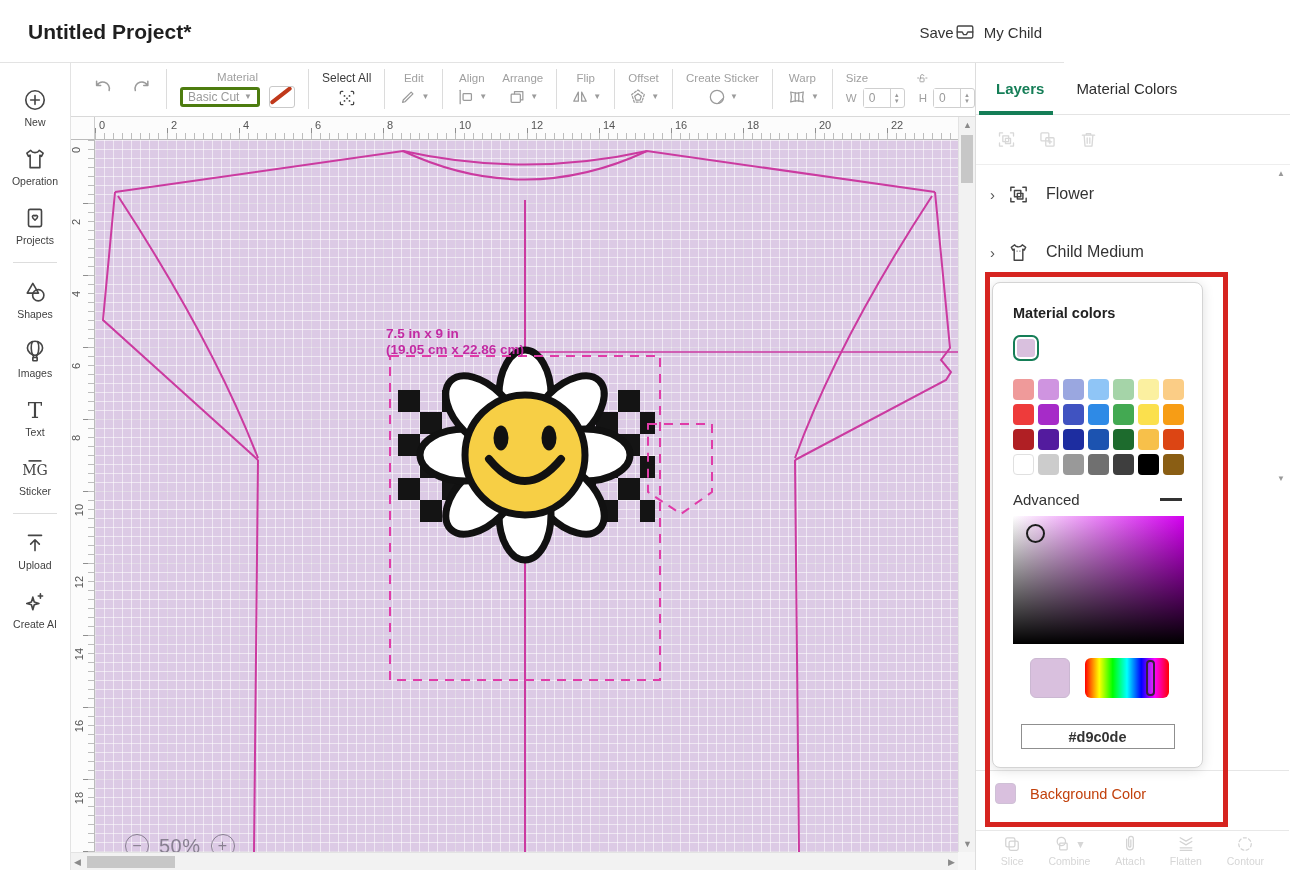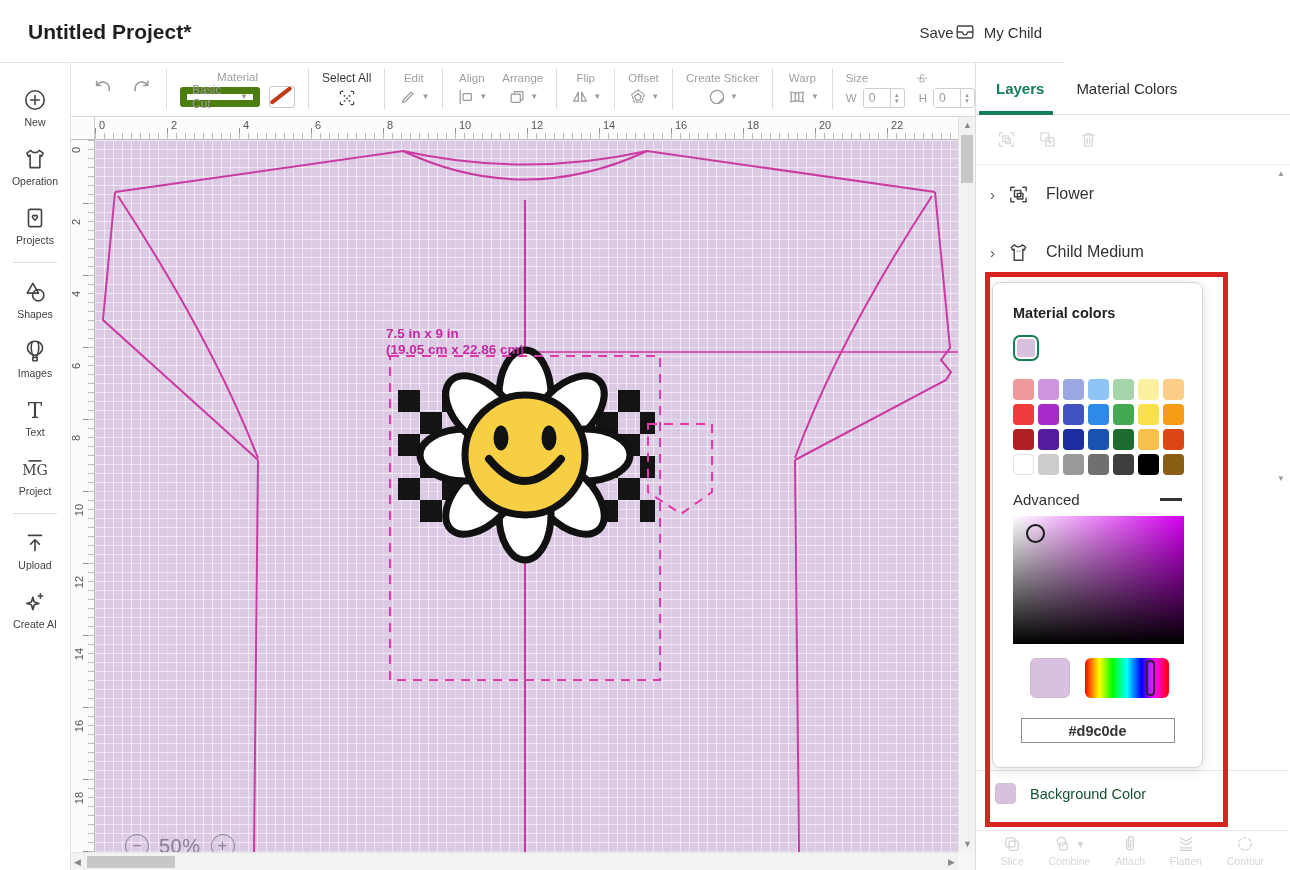--- a/index.html
+++ b/index.html
@@ -29,21 +29,21 @@
 
   
   .toolbar { position:absolute; left:71px; top:62px; width:904px; height:55px; background:#fff;
     border-bottom:1px solid #d9d9d9; display:flex; align-items:center; padding-left:20px; z-index:4; }
   .tb-div { width:1px; height:40px; background:#dcdcdc; margin:0 13px; flex:0 0 auto; }
   .tb-group { display:flex; flex-direction:column; align-items:center; gap:3px; }
   .tb-label { font-size:11.5px; color:#a0a0a0; white-space:nowrap; }
   .tb-label.dark { color:#3d3d3d; font-size:12px; }
   .tb-iconrow { display:flex; align-items:center; gap:3px; }
   .caret { font-size:8px; color:#9b9b9b; }
-  .op-select { width:80px; height:20px; border:7px solid #4d7c0f; border-radius:3px; display:flex;
+  .op-select { width:80px; height:20px; border:3px solid #4d7c0f; border-radius:3px; display:flex;
     align-items:center; padding:0 5px; font-size:12px; color:#9a9a9a; gap:4px; }
   .op-select .val { flex:1; }
   .pen-swatch { width:26px; height:22px; border:1px solid #c9c9c9; border-radius:3px; margin-left:6px;
     position:relative; overflow:hidden; }
   .pen-swatch::after { content:""; position:absolute; left:2px; bottom:2px; width:26px; height:4px;
     background:var(--pen-red); transform:rotate(-38deg); transform-origin:left bottom; border-radius:2px; }
   .size-field { width:42px; height:20px; border:1px solid #cfcfcf; border-radius:3px; display:flex; align-items:stretch; }
   .size-field input { width:26px; border:none; outline:none; font-size:12px; color:#9a9a9a; padding-left:5px;
     font-family:"Liberation Sans",sans-serif; }
   .stepper { width:13px; border-left:1px solid #cfcfcf; display:flex; flex-direction:column;
@@ -127,28 +127,28 @@
     background:linear-gradient(to bottom,rgba(0,0,0,0),#000),linear-gradient(to right,#fff,#d400f0); }
   .grad-cursor { position:absolute; left:13px; top:8px; width:19px; height:19px; border:2.6px solid #1c1c1c;
     border-radius:50%; }
   .cur-row { display:flex; align-items:center; margin-top:14px; padding-left:17px; gap:15px; }
   .cur-swatch { width:40px; height:40px; border-radius:6px; background:var(--material-color);
     border:1px solid #cbb8d2; cursor:pointer; }
   .hue-slider { position:relative; width:84px; height:40px; border-radius:6px; cursor:pointer;
     background:linear-gradient(to right,#f00 0%,#ff0 17%,#0f0 33%,#0ff 50%,#00f 67%,#f0f 83%,#f00 100%); }
   .hue-handle { position:absolute; left:61px; top:2px; width:9px; height:36px; border:2.6px solid #35203c;
     border-radius:4px; background:rgba(255,255,255,.12); }
-  .hex-box { display:block; width:154px; height:25px; margin:20px auto 0; border:1px solid #8f8f8f;
+  .hex-box { display:block; width:154px; height:25px; margin:26px auto 0; border:1px solid #8f8f8f;
     text-align:center; font-size:14.5px; font-weight:700; color:#333; outline:none;
     font-family:"Liberation Sans",sans-serif; background:#fff; }
 
   .bgcolor-row { position:absolute; left:995px; top:783px; display:flex; align-items:center; gap:14px; z-index:2; }
   .bgcolor-swatch { width:21px; height:21px; border-radius:4px; background:var(--material-color);
     border:1px solid #cfc0d6; cursor:pointer; }
-  .bgcolor-label { font-size:14.5px; color:#14532d; }
+  .bgcolor-label { font-size:14.5px; color:#c2410c; }
 
   .red-highlight { position:absolute; left:985px; top:272px; width:243px; height:555px;
     border:5px solid var(--highlight-red); z-index:10; pointer-events:none; }
 </style>
 </head>
 <body>
 
 <div class="topbar">
   <div class="title">Untitled Project*</div>
   <div class="topbar-right">
@@ -207,21 +207,21 @@
     <svg width="26" height="26" viewBox="0 0 24 24">
       <text x="12" y="19" text-anchor="middle" font-family="DejaVu Serif, serif" font-size="20" fill="#454545">T</text>
       </svg>
     <span>Text</span>
   </div>
   <div class="side-item">
     <svg width="26" height="26" viewBox="0 0 24 24">
       <path d="M6 4.5 H18" stroke="#454545" stroke-width="1.5" fill="none"></path>
       <text x="12" y="17.5" text-anchor="middle" font-family="DejaVu Serif, serif" font-size="13" fill="#454545">MG</text>
       </svg>
-    <span>Project</span>
+    <span>Sticker</span>
   </div>
   <div class="side-div"></div>
   <div class="side-item">
     <svg class="ic" width="26" height="26" viewBox="0 0 24 24">
       <path d="M6 5 H18 M12 19 V9.5 M8 13 L12 9 L16 13"></path>
       </svg>
     <span>Upload</span>
   </div>
   <div class="side-item">
     <svg class="ic" width="26" height="26" viewBox="0 0 24 24">

